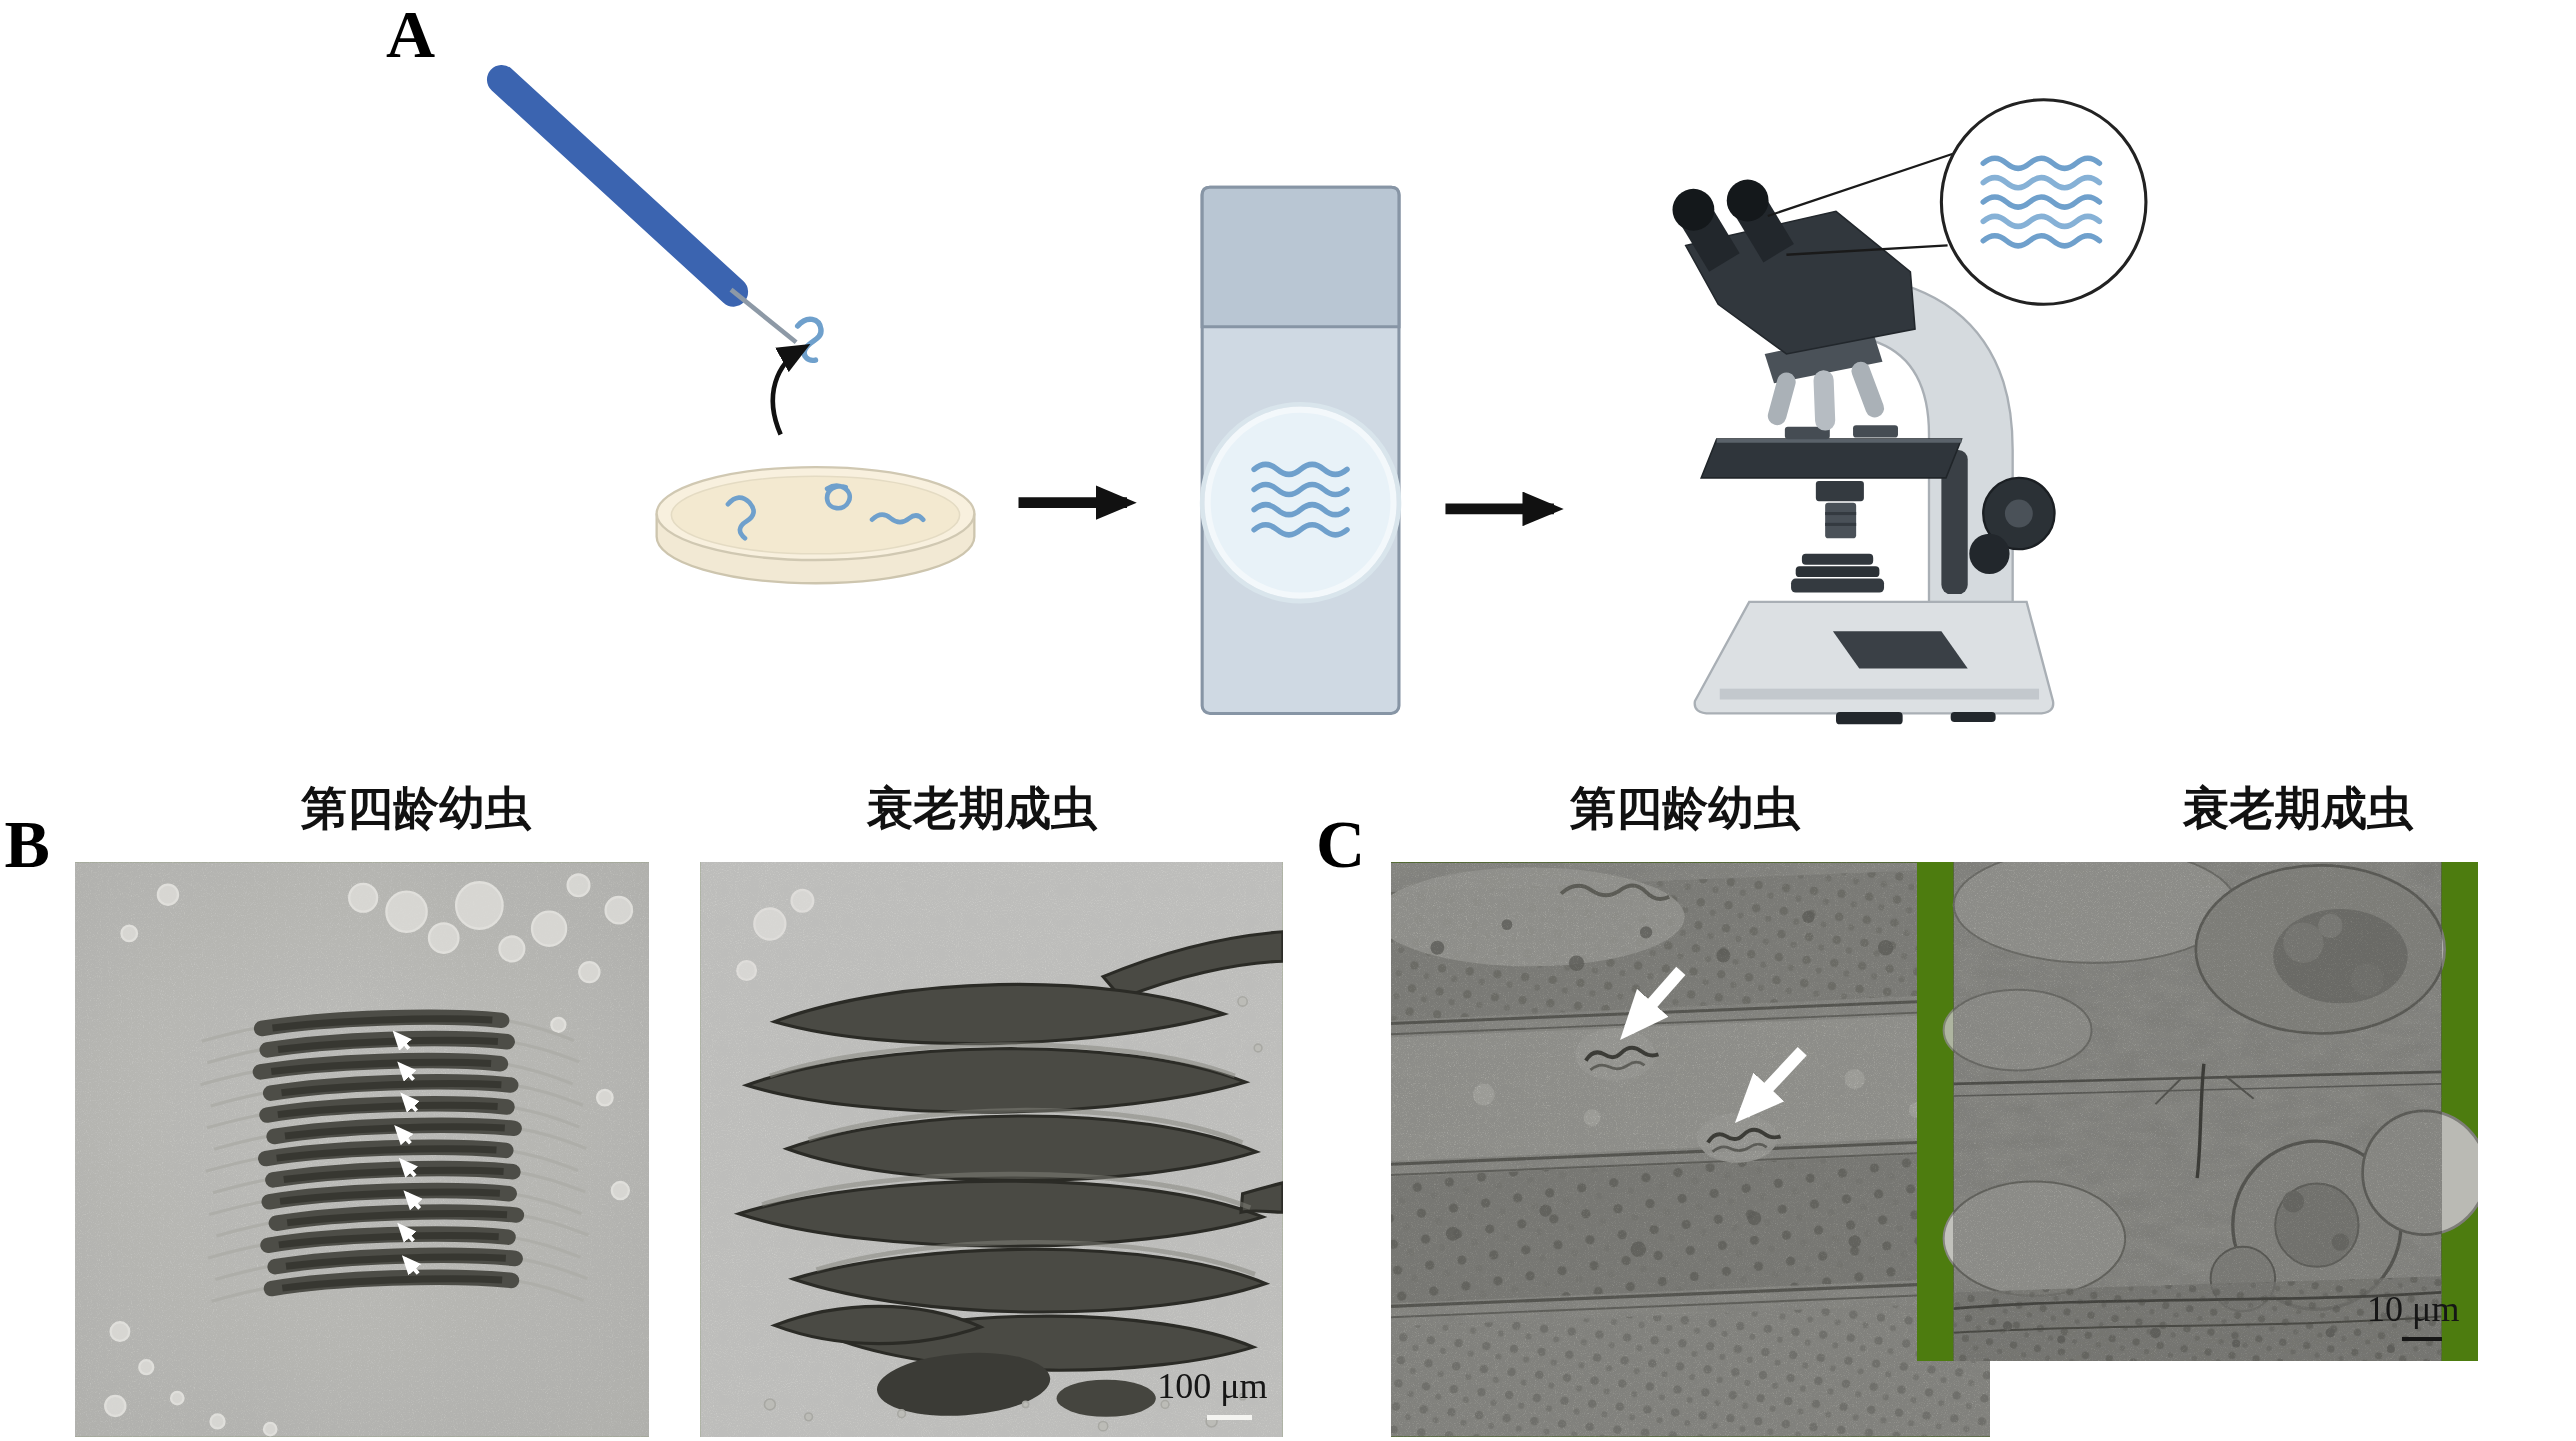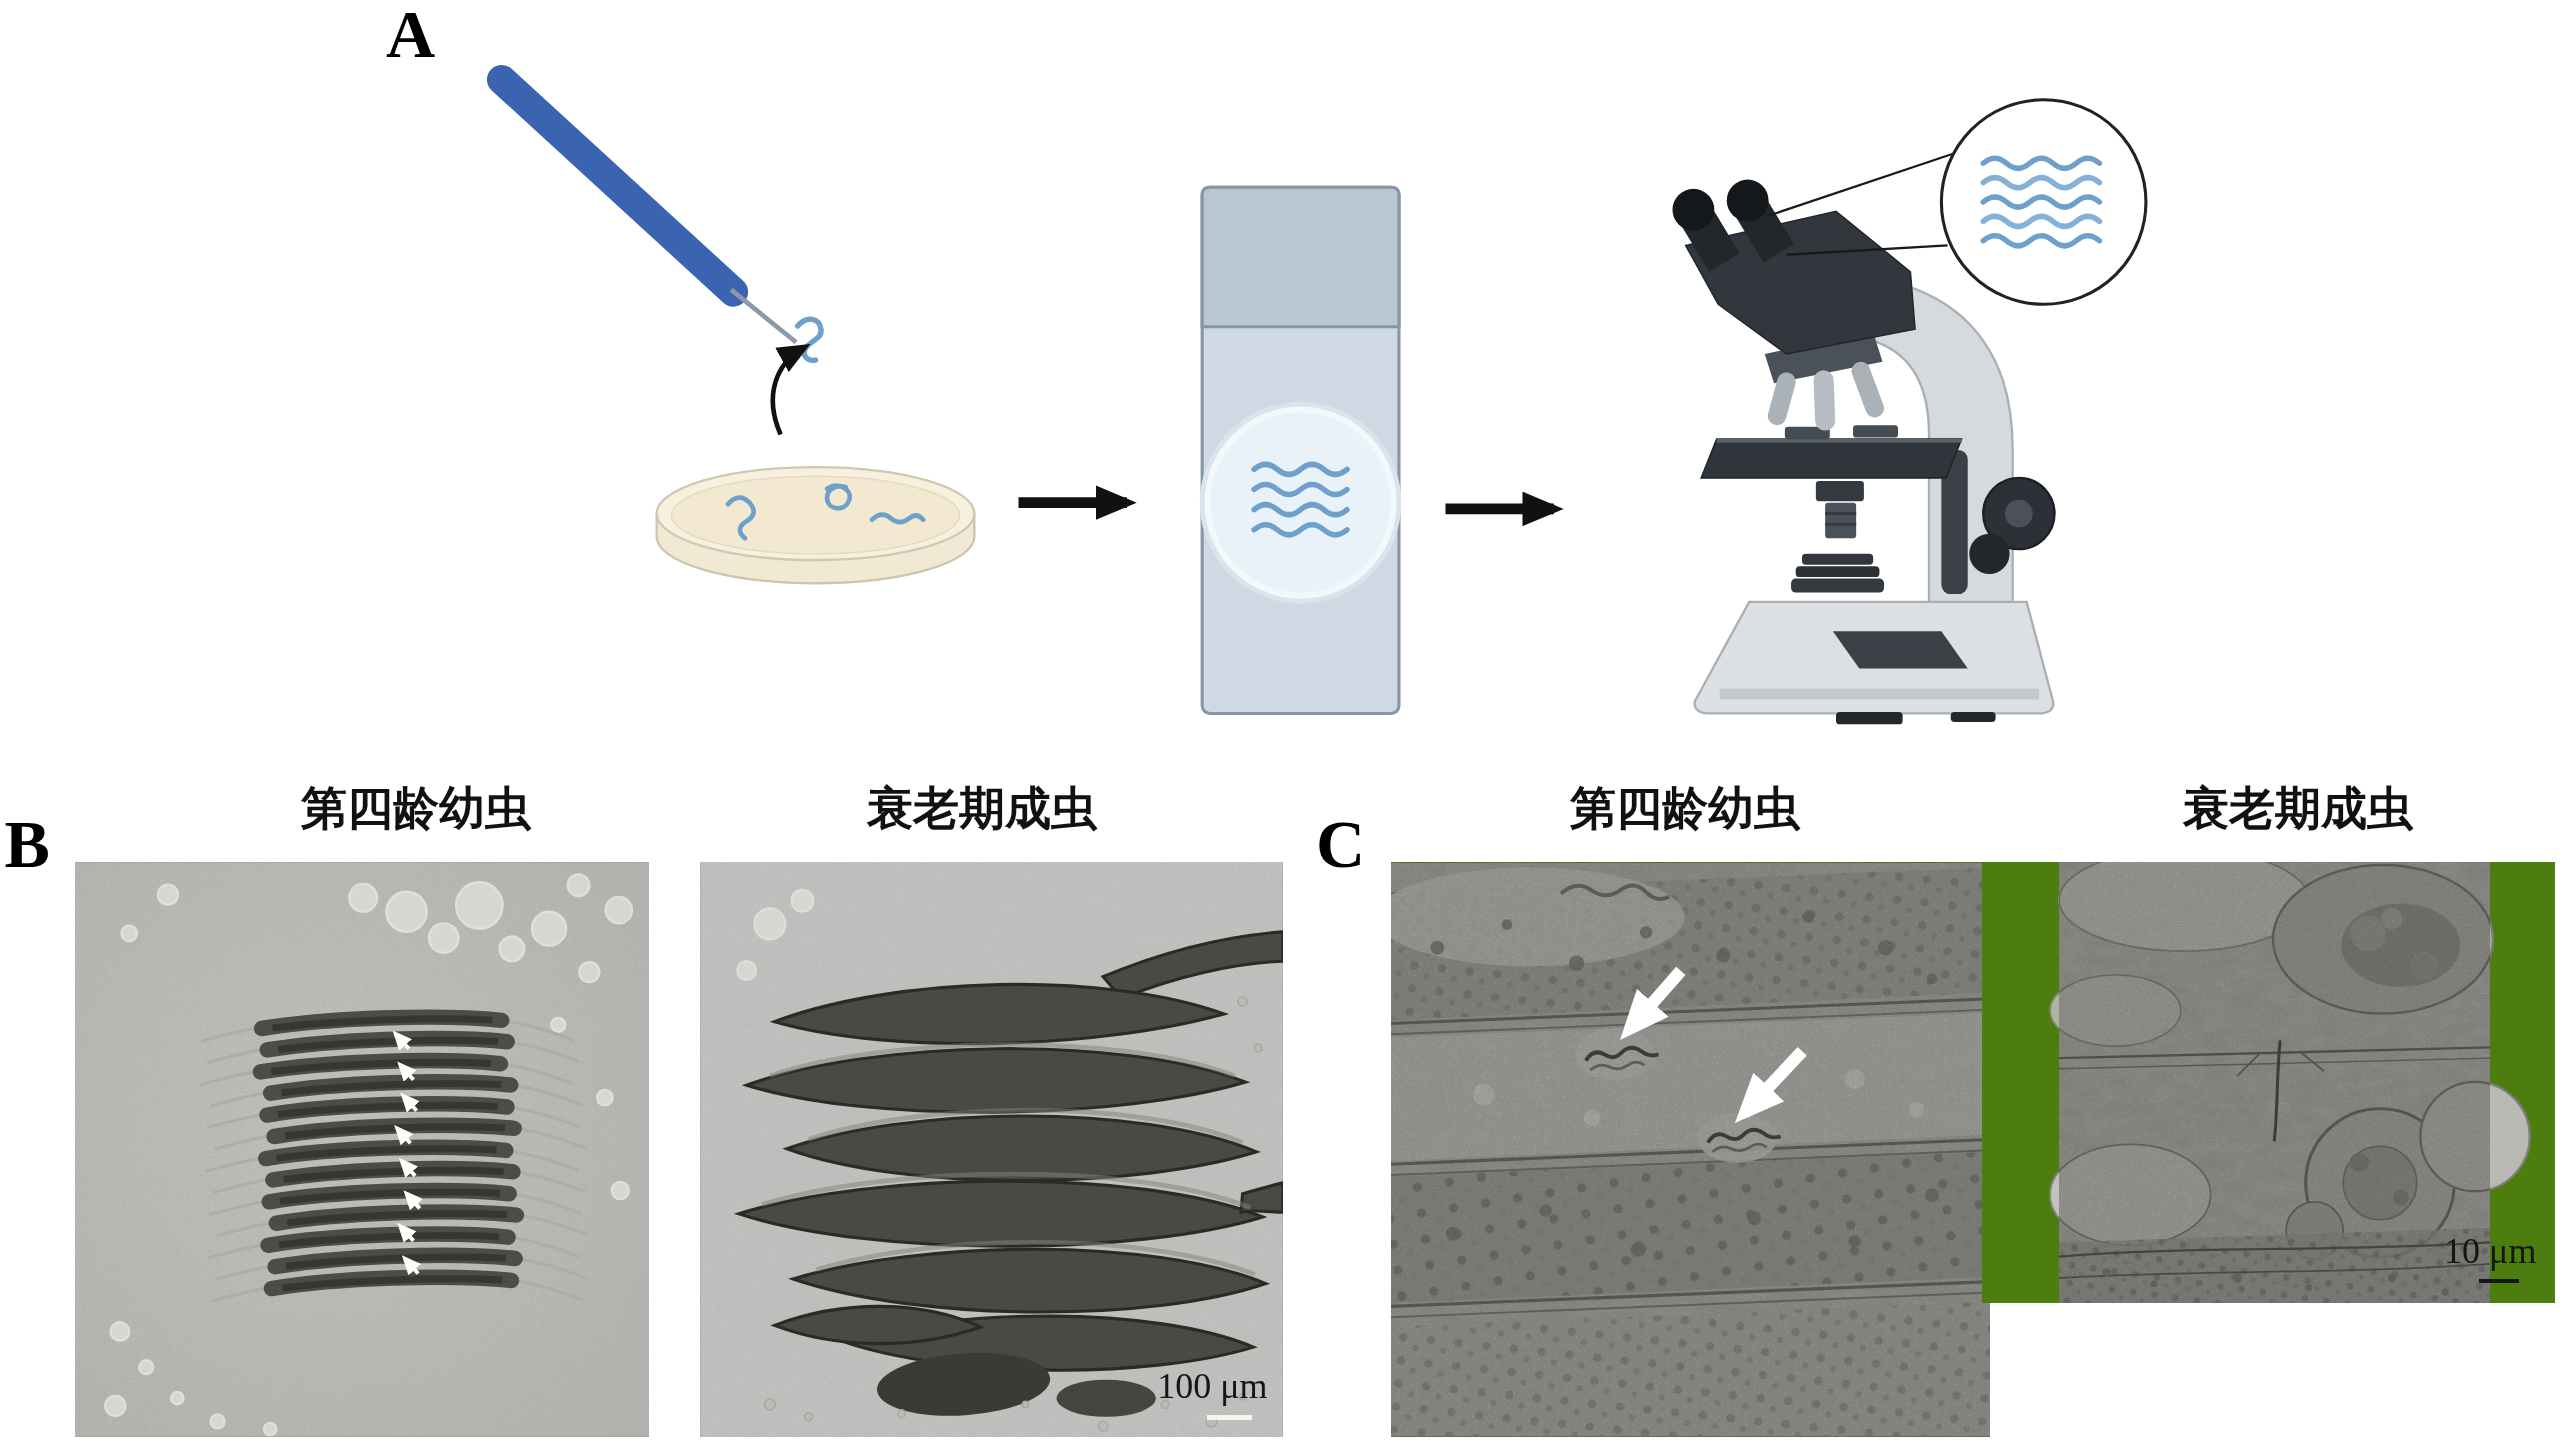--- a/index.html
+++ b/index.html
@@ -328,21 +328,21 @@
         <path d="M416,374 q12,-10 24,-4 q12,6 24,-2 q12,-8 22,0" stroke="#5c5c56" stroke-width="3.5" fill="none" opacity="0.7"></path>
       </g>
       <rect width="775" height="742" filter="url(#c1-nz)" opacity="0.26"></rect>
       <g stroke="#ffffff" stroke-width="16" fill="none">
         <line x1="375" y1="140" x2="308" y2="216" marker-end="url(#c1-mw)"></line>
         <line x1="532" y1="244" x2="457" y2="324" marker-end="url(#c1-mw)"></line>
       </g>
     </svg>
   </figure>
 
-  <figure class="micrograph" style="left:1982px;top:862px;width:561px;height:441px;padding-left:12px;">
+  <figure class="micrograph" style="left:1917px;top:862px;width:561px;height:499px;">
     <svg viewBox="0 0 725 742">
       <defs>
         <filter id="c2-nz" x="0" y="0" width="100%" height="100%">
           <feTurbulence type="fractalNoise" baseFrequency="0.8" numOctaves="2" seed="31" stitchTiles="stitch"></feTurbulence>
           <feColorMatrix type="matrix" values="0 0 0 0 0  0 0 0 0 0  0 0 0 0 0  0.7 0.7 0.7 0 0"></feColorMatrix>
         </filter>
         <filter id="c2-blotch" x="0" y="0" width="100%" height="100%">
           <feTurbulence type="fractalNoise" baseFrequency="0.02 0.045" numOctaves="3" seed="17" stitchTiles="stitch"></feTurbulence>
           <feColorMatrix type="matrix" values="0 0 0 0 0.3  0 0 0 0 0.3  0 0 0 0 0.28  0 0 0 0.8 0"></feColorMatrix>
         </filter>

